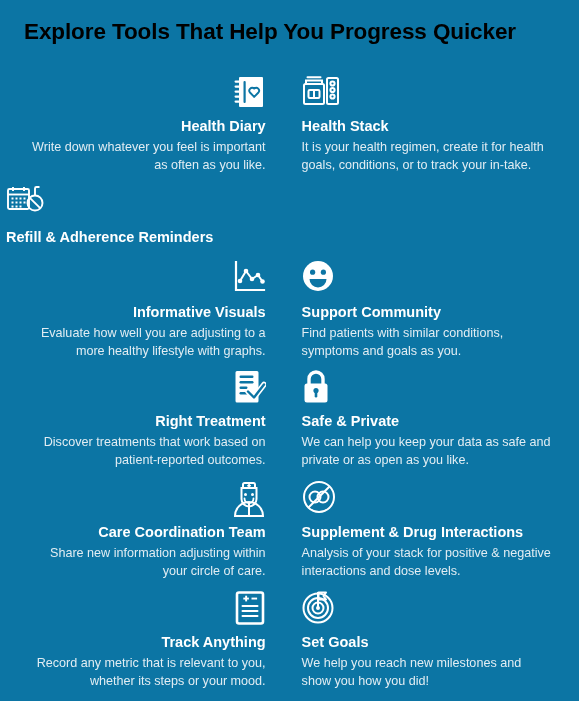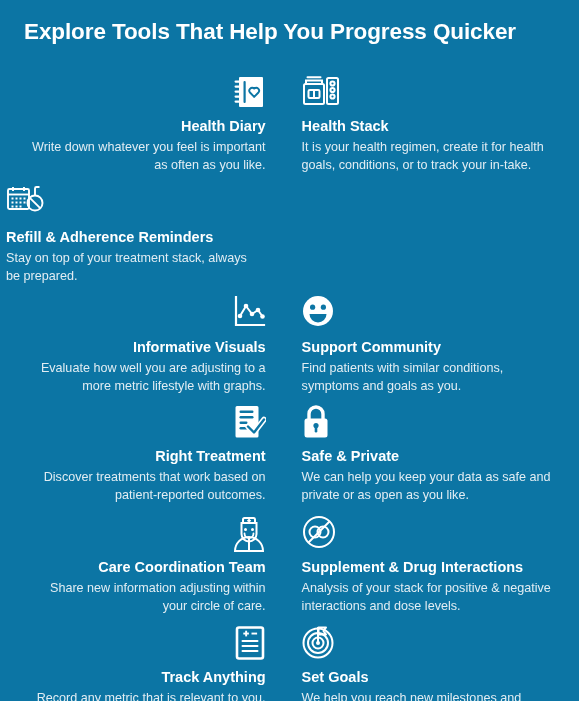--- a/index.html
+++ b/index.html
@@ -19,21 +19,21 @@
     width: 579px;
     height: 701px;
     background: #0C75A4;
     box-sizing: border-box;
   }
   .page-title {
     position: absolute;
     left: 24px;
     top: 18px;
     width: 540px;
-    color: #ffffff;
+    color: #000000;
     font-size: 22.5px;
     font-weight: bold;
     letter-spacing: -0.1px;
     line-height: 28px;
   }
   .grid {
     position: absolute;
     left: 0;
     top: 74px;
     width: 579px;
@@ -169,39 +169,38 @@
               <rect x="13.5" y="20.5" width="2" height="2"></rect>
             </g>
             <g stroke="#FFFFFF" stroke-width="1.9" fill="none">
               <circle cx="29" cy="18" r="7.5"></circle>
               <line x1="23.8" y1="12.8" x2="34.2" y2="23.2"></line>
               <path d="M29 10.5 V3.5 a1.5 1.5 0 0 1 1.5 -1.5 h3"></path>
             </g>
           </svg>
         </span>
         <div class="feature-title">Refill &amp; Adherence Reminders</div>
-        <div class="feature-desc">Stay on top of your treatment stack, always be prepared.</div>
       </div>
     </div>
 
     <div class="feature-row row-2">
       <div class="cell left">
         <span class="icon-wrap">
           <svg width="34" height="34" viewBox="0 0 34 34" fill="none">
             <path d="M4 2 V30 H32" fill="none" stroke="#FFFFFF" stroke-width="2.2" stroke-linecap="square"></path>
             <path d="M8 21 L14 11 L20 19 L26 15 L30.5 21.5" fill="none" stroke="#FFFFFF" stroke-width="2" stroke-linecap="round" stroke-linejoin="round"></path>
             <circle cx="8" cy="21" r="2.3" fill="#FFFFFF"></circle>
             <circle cx="14" cy="11" r="2.3" fill="#FFFFFF"></circle>
             <circle cx="20" cy="19" r="2.3" fill="#FFFFFF"></circle>
             <circle cx="26" cy="15" r="2.3" fill="#FFFFFF"></circle>
             <circle cx="30.5" cy="21.5" r="2.3" fill="#FFFFFF"></circle>
           </svg>
         </span>
         <div class="feature-title">Informative Visuals</div>
-        <div class="feature-desc">Evaluate how well you are adjusting to a more metric lifestyle with graphs.</div>
+        <div class="feature-desc">Evaluate how well you are adjusting to a more healthy lifestyle with graphs.</div>
       </div>
       <div class="cell right">
         <span class="icon-wrap">
           <svg width="32" height="32" viewBox="0 0 32 32" fill="none">
             <circle cx="16" cy="16" r="15" fill="#FFFFFF"></circle>
             <circle cx="10.6" cy="12.2" r="2.6" fill="#0C75A4"></circle>
             <circle cx="21.4" cy="12.2" r="2.6" fill="#0C75A4"></circle>
             <path d="M7.5 19 H24.5 a8.5 8.5 0 0 1 -17 0 Z" fill="#0C75A4"></path>
           </svg>
         </span>

